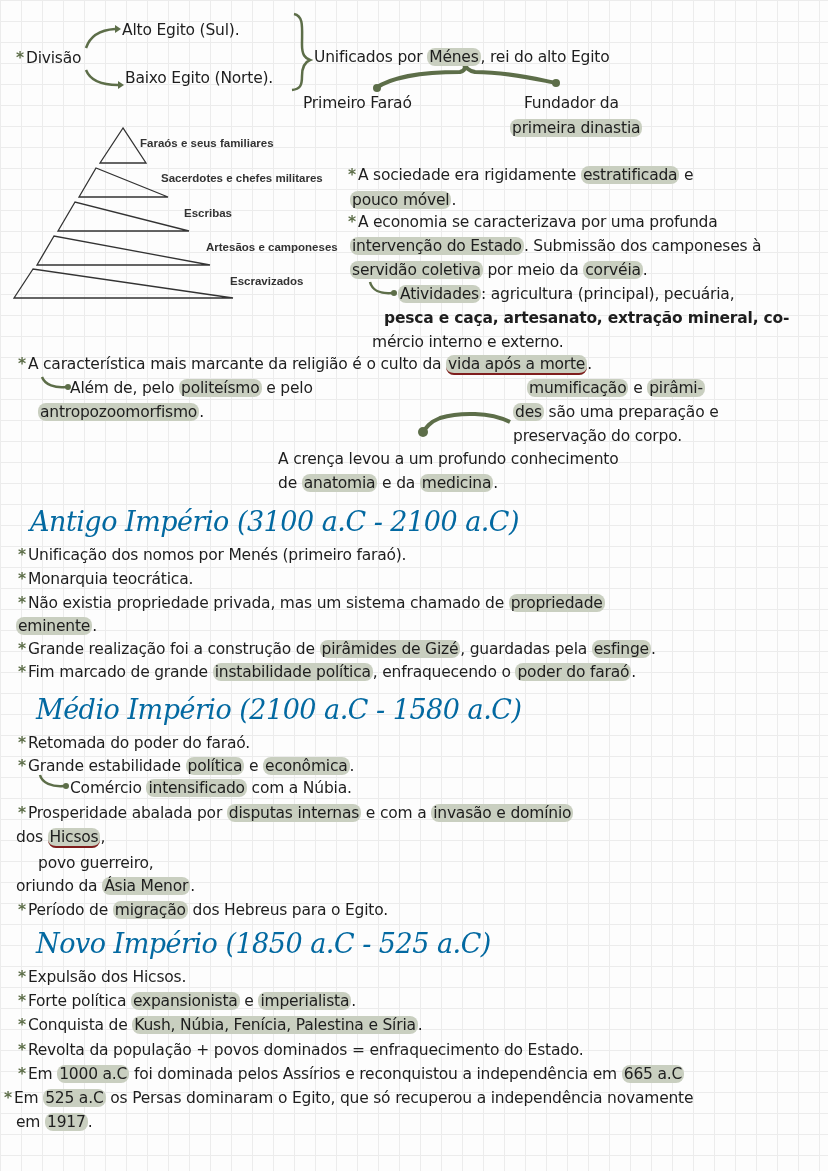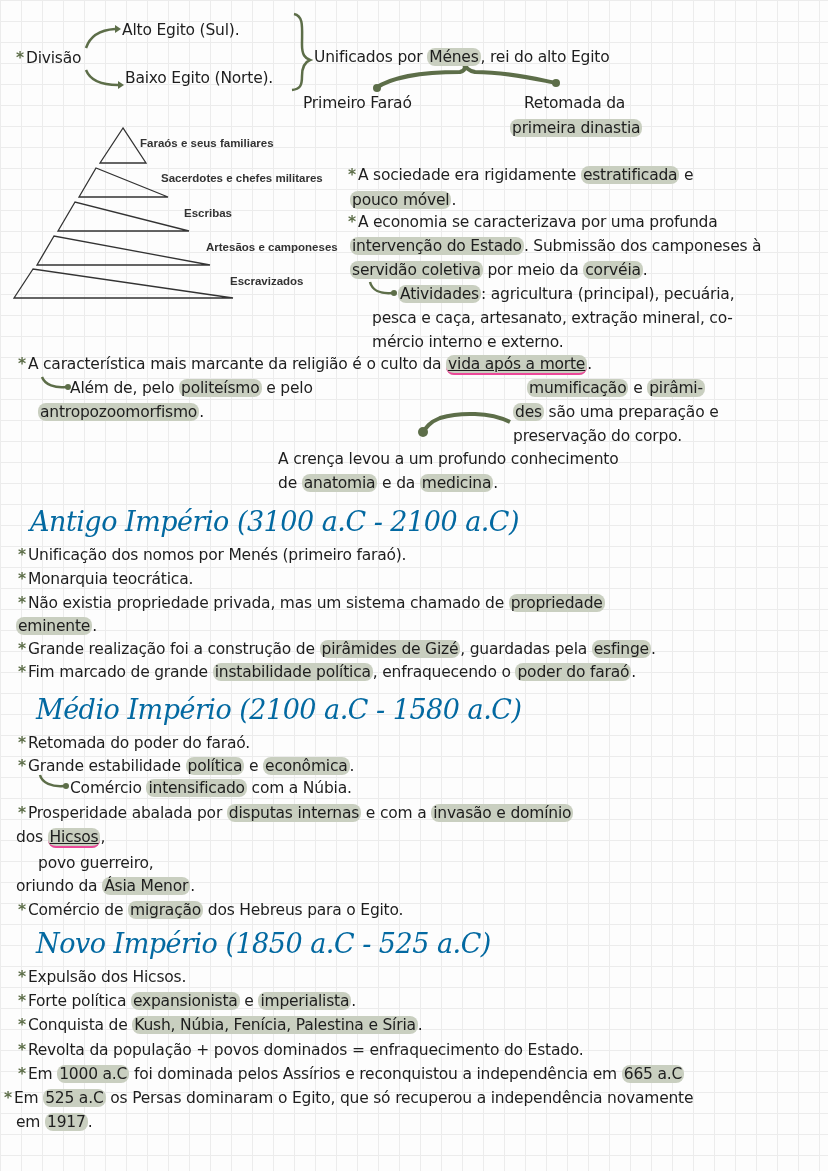--- a/index.html
+++ b/index.html
@@ -9,21 +9,21 @@
     background-image:
       linear-gradient(to right, #ececec 1px, transparent 1px),
       linear-gradient(to bottom, #ececec 1px, transparent 1px);
     background-size:21px 21px;
     font-family:"DejaVu Sans", sans-serif;
     color:#1e1e1e;
   }
   .abs{position:absolute;white-space:nowrap;text-align:right;}
   .hw{font-family:"DejaVu Sans", sans-serif;font-size:15.5px;letter-spacing:-0.2px;line-height:20px;}
   .hl{background:#c9cfc0;border-radius:8px;padding:0 2px;}
-  .ul{border-bottom:2px solid #ec4899;text-decoration:underline;}
+  .ul{border-bottom:2px solid #7f1d1d;}
   .star{color:#5d6e49;font-weight:bold;margin-right:2px;}
   .title{font-family:"DejaVu Serif", serif;font-size:27px;color:#0369a1;font-style:italic;letter-spacing:-0.5px;}
   .pyr-label{font-family:"Liberation Sans", sans-serif;font-size:11.5px;font-weight:bold;color:#333;}
   svg{position:absolute;left:0;top:0;overflow:visible;}
 </style>
 </head>
 <body>
 
 <svg width="828" height="1171">
 
@@ -59,36 +59,36 @@
   </g>
 </svg>
 
 <div class="abs hw" style="left:16px;top:48px;"><span class="star">*</span><span>Divisão</span></div>
 <div class="abs hw" style="left:122px;top:20px;">Alto Egito (Sul).</div>
 <div class="abs hw" style="left:125px;top:68px;">Baixo Egito (Norte).</div>
 <div class="abs hw" style="left:314px;top:47px;">
   <span>Unificados por </span><span class="hl">Ménes</span><span>, rei do alto Egito</span>
 </div>
 <div class="abs hw" style="left:303px;top:93px;">Primeiro Faraó</div>
-<div class="abs hw" style="left:524px;top:93px;">Retomada da</div>
+<div class="abs hw" style="left:524px;top:93px;">Fundador da</div>
 <div class="abs hw" style="left:510px;top:118px;"><span class="hl">primeira dinastia</span></div>
 
 <div class="abs pyr-label" style="left:140px;top:137px;">Faraós e seus familiares</div>
 <div class="abs pyr-label" style="left:161px;top:172px;">Sacerdotes e chefes militares</div>
 <div class="abs pyr-label" style="left:184px;top:207px;">Escribas</div>
 <div class="abs pyr-label" style="left:206px;top:241px;">Artesãos e camponeses</div>
 <div class="abs pyr-label" style="left:230px;top:275px;">Escravizados</div>
 
 <div class="abs hw" style="left:348px;top:165px;"><span class="star">*</span><span>A sociedade era rigidamente </span><span class="hl">estratificada</span><span> e</span></div>
 <div class="abs hw" style="left:350px;top:190px;"><span class="hl">pouco móvel</span><span>.</span></div>
 <div class="abs hw" style="left:348px;top:212px;"><span class="star">*</span><span>A economia se caracterizava por uma profunda</span></div>
 <div class="abs hw" style="left:350px;top:236px;"><span class="hl">intervenção do Estado</span><span>. Submissão dos camponeses à</span></div>
 <div class="abs hw" style="left:350px;top:260px;"><span class="hl">servidão coletiva</span><span> por meio da </span><span class="hl">corvéia</span><span>.</span></div>
 <div class="abs hw" style="left:398px;top:284px;"><span class="hl">Atividades</span><span>: agricultura (principal), pecuária,</span></div>
-<div class="abs hw" style="left:372px;top:308px;">pesca e caça, artesanato, extração mineral, co-</div>
+<div class="abs hw" style="left:384px;top:308px;font-weight:bold;">pesca e caça, artesanato, extração mineral, co-</div>
 <div class="abs hw" style="left:372px;top:332px;">mércio interno e externo.</div>
 
 <div class="abs hw" style="left:18px;top:354px;"><span class="star">*</span><span>A característica mais marcante da religião é o culto da </span><span class="hl ul">vida após a morte</span><span>.</span></div>
 <div class="abs hw" style="left:70px;top:378px;"><span>Além de, pelo </span><span class="hl">politeísmo</span><span> e pelo</span></div>
 <div class="abs hw" style="left:38px;top:402px;"><span class="hl">antropozoomorfismo</span><span>.</span></div>
 <div class="abs hw" style="left:527px;top:378px;"><span class="hl">mumificação</span><span> e </span><span class="hl">pirâmi-</span></div>
 <div class="abs hw" style="left:513px;top:402px;"><span class="hl">des</span><span> são uma preparação e</span></div>
 <div class="abs hw" style="left:513px;top:426px;">preservação do corpo.</div>
 <div class="abs hw" style="left:278px;top:449px;">A crença levou a um profundo conhecimento</div>
 <div class="abs hw" style="left:278px;top:473px;"><span>de </span><span class="hl">anatomia</span><span> e da </span><span class="hl">medicina</span><span>.</span></div>
@@ -102,21 +102,21 @@
 <div class="abs hw" style="left:18px;top:662px;"><span class="star">*</span><span>Fim marcado de grande </span><span class="hl">instabilidade política</span><span>, enfraquecendo o </span><span class="hl">poder do faraó</span><span>.</span></div>
 
 <div class="abs title" style="left:36px;top:694px;">Médio Império (2100 a.C - 1580 a.C)</div>
 <div class="abs hw" style="left:18px;top:733px;"><span class="star">*</span><span>Retomada do poder do faraó.</span></div>
 <div class="abs hw" style="left:18px;top:756px;"><span class="star">*</span><span>Grande estabilidade </span><span class="hl">política</span><span> e </span><span class="hl">econômica</span><span>.</span></div>
 <div class="abs hw" style="left:70px;top:778px;"><span>Comércio </span><span class="hl">intensificado</span><span> com a Núbia.</span></div>
 <div class="abs hw" style="left:18px;top:803px;"><span class="star">*</span><span>Prosperidade abalada por </span><span class="hl">disputas internas</span><span> e com a </span><span class="hl">invasão e domínio</span></div>
 <div class="abs hw" style="left:16px;top:827px;"><span>dos </span><span class="hl ul">Hicsos</span><span>,</span></div>
 <div class="abs hw" style="left:38px;top:853px;">povo guerreiro,</div>
 <div class="abs hw" style="left:16px;top:876px;"><span>oriundo da </span><span class="hl">Ásia Menor</span><span>.</span></div>
-<div class="abs hw" style="left:18px;top:900px;"><span class="star">*</span><span>Comércio de </span><span class="hl">migração</span><span> dos Hebreus para o Egito.</span></div>
+<div class="abs hw" style="left:18px;top:900px;"><span class="star">*</span><span>Período de </span><span class="hl">migração</span><span> dos Hebreus para o Egito.</span></div>
 
 <div class="abs title" style="left:36px;top:928px;">Novo Império (1850 a.C - 525 a.C)</div>
 <div class="abs hw" style="left:18px;top:967px;"><span class="star">*</span><span>Expulsão dos Hicsos.</span></div>
 <div class="abs hw" style="left:18px;top:991px;"><span class="star">*</span><span>Forte política </span><span class="hl">expansionista</span><span> e </span><span class="hl">imperialista</span><span>.</span></div>
 <div class="abs hw" style="left:18px;top:1015px;"><span class="star">*</span><span>Conquista de </span><span class="hl">Kush, Núbia, Fenícia, Palestina e Síria</span><span>.</span></div>
 <div class="abs hw" style="left:18px;top:1040px;"><span class="star">*</span><span>Revolta da população + povos dominados = enfraquecimento do Estado.</span></div>
 <div class="abs hw" style="left:18px;top:1064px;"><span class="star">*</span><span>Em </span><span class="hl">1000 a.C</span><span> foi dominada pelos Assírios e reconquistou a independência em </span><span class="hl">665 a.C</span></div>
 <div class="abs hw" style="left:4px;top:1088px;"><span class="star">*</span><span>Em </span><span class="hl">525 a.C</span><span> os Persas dominaram o Egito, que só recuperou a independência novamente</span></div>
 <div class="abs hw" style="left:16px;top:1112px;"><span>em </span><span class="hl">1917</span><span>.</span></div>
 

